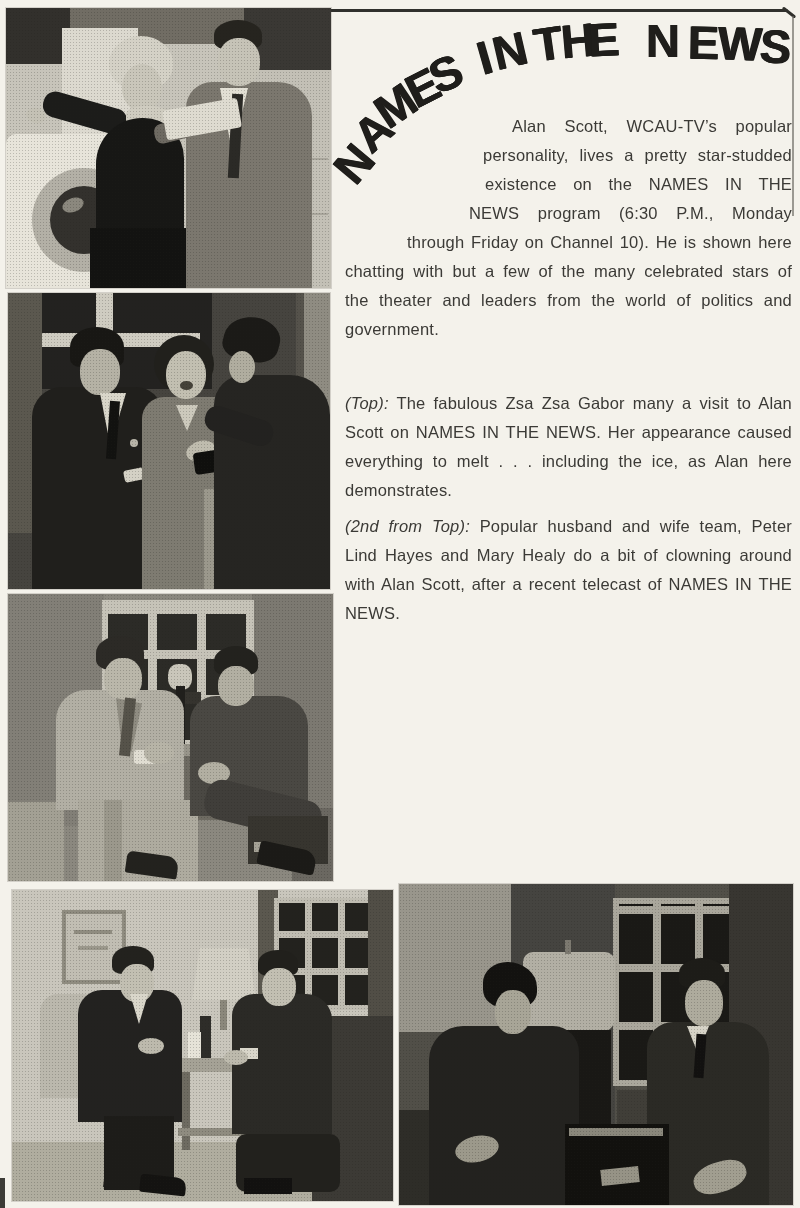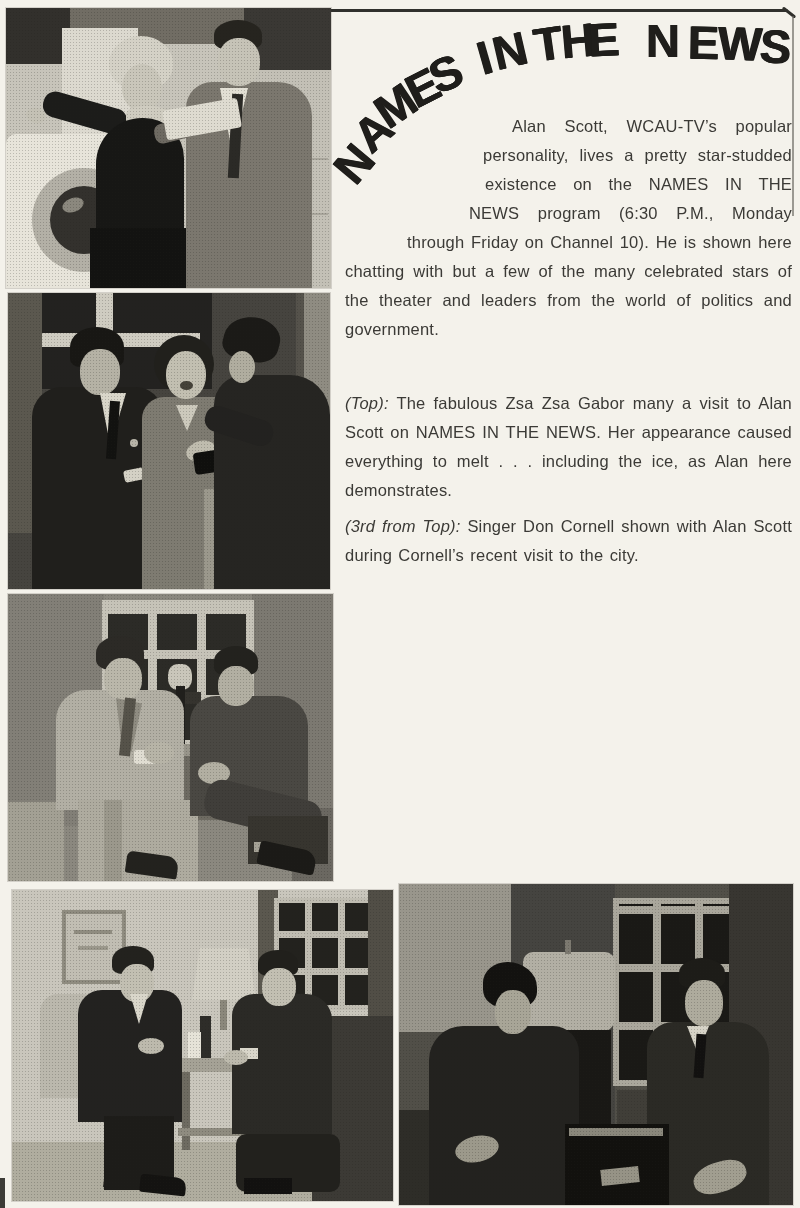--- a/index.html
+++ b/index.html
@@ -233,21 +233,21 @@
     <span class="sp s1"></span>
     <span class="sp s2"></span>
     <span class="sp s3"></span>
     <span class="sp s4"></span>
     <span class="sp s5"></span>
     <span>Alan Scott, WCAU-TV’s popular personality, lives a pretty star-studded existence on the NAMES IN THE NEWS program (6:30 P.M., Monday through Friday on Channel 10). He is shown here chatting with but a few of the many celebrated stars of the theater and leaders from the world of politics and government.</span>
   </div>
 
   <div class="caps">
     <p><span class="cl">(Top):</span> <span>The fabulous Zsa Zsa Gabor many a visit to Alan Scott on NAMES IN THE NEWS. Her appearance caused everything to melt . . . including the ice, as Alan here demonstrates.</span></p>
-    <p><span class="cl">(3rd from Top):</span> <span>Singer Don Cornell shown with Alan Scott during Cornell’s recent visit to the city.</span></p>
+    <p><span class="cl">(2nd from Top):</span> <span>Popular husband and wife team, Peter Lind Hayes and Mary Healy do a bit of clowning around with Alan Scott, after a recent telecast of NAMES IN THE NEWS.</span></p>
   </div>
 
   <div class="photo" id="ph1" role="img" aria-label="Zsa Zsa Gabor in a dark gown with Alan Scott beside a washing machine">
     <i class="p1-tl"></i>
     <i class="p1-band"></i>
     <i class="p1-tr"></i>
     <i class="p1-wallr"></i>
     <i class="p1-wline1"></i>
     <i class="p1-wline2"></i>
     <i class="p1-fridge"></i>

